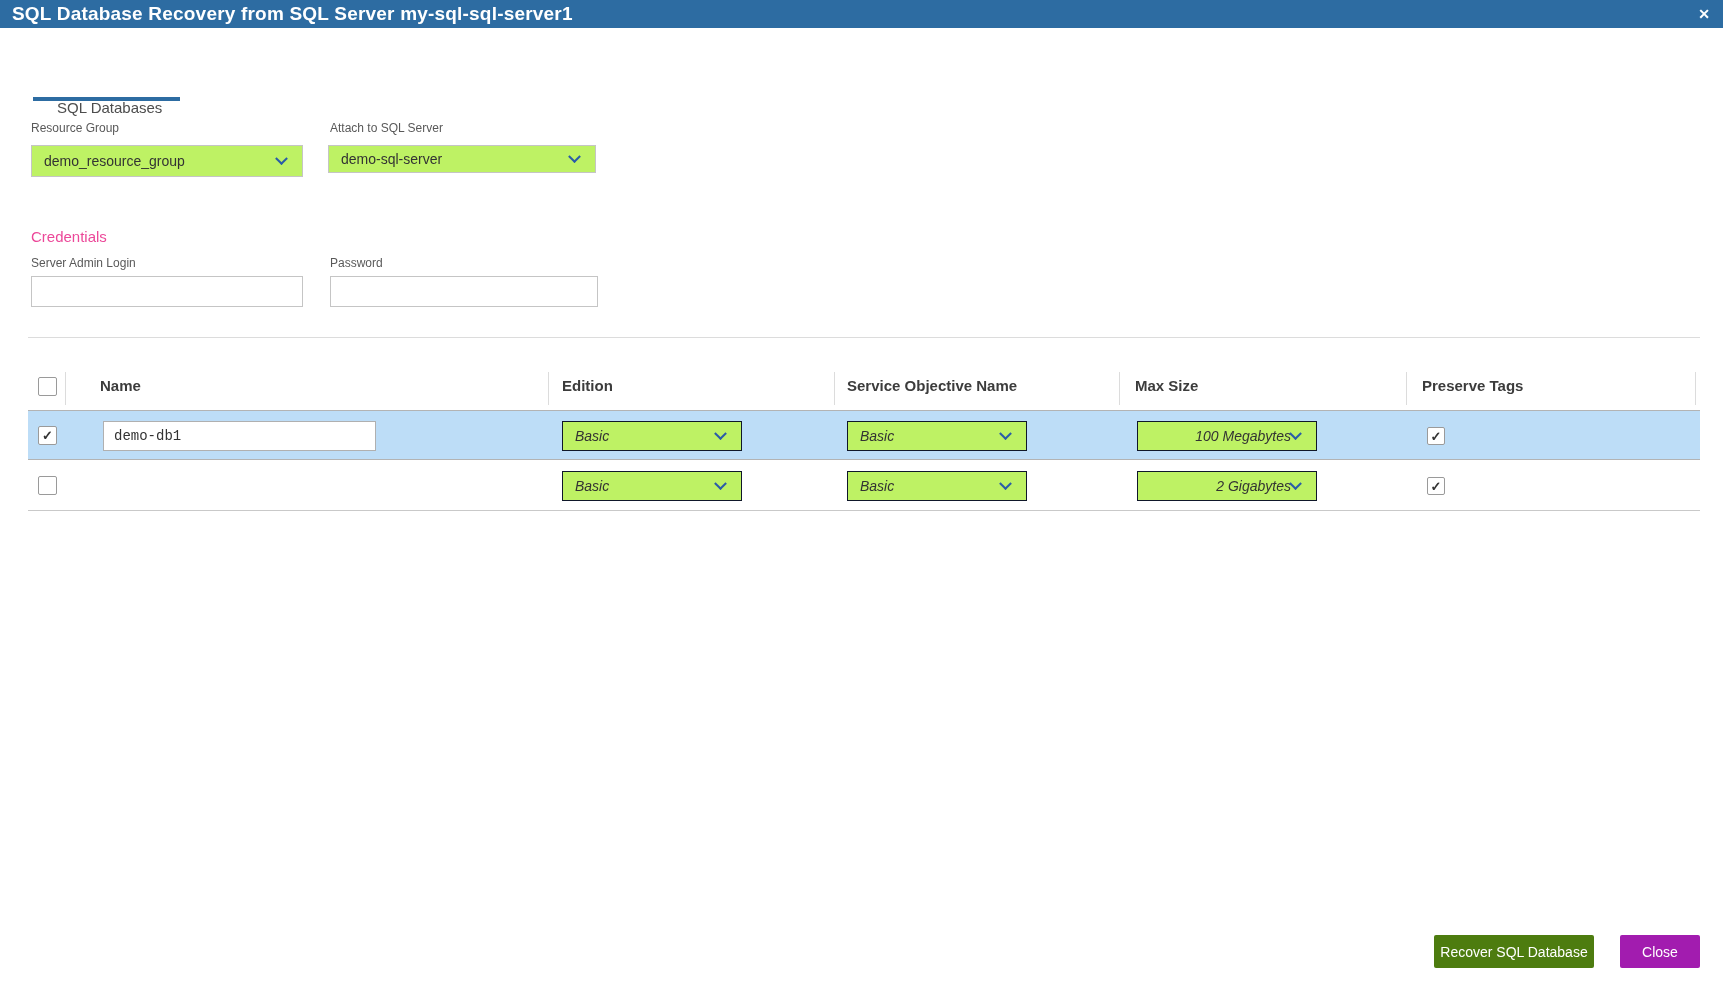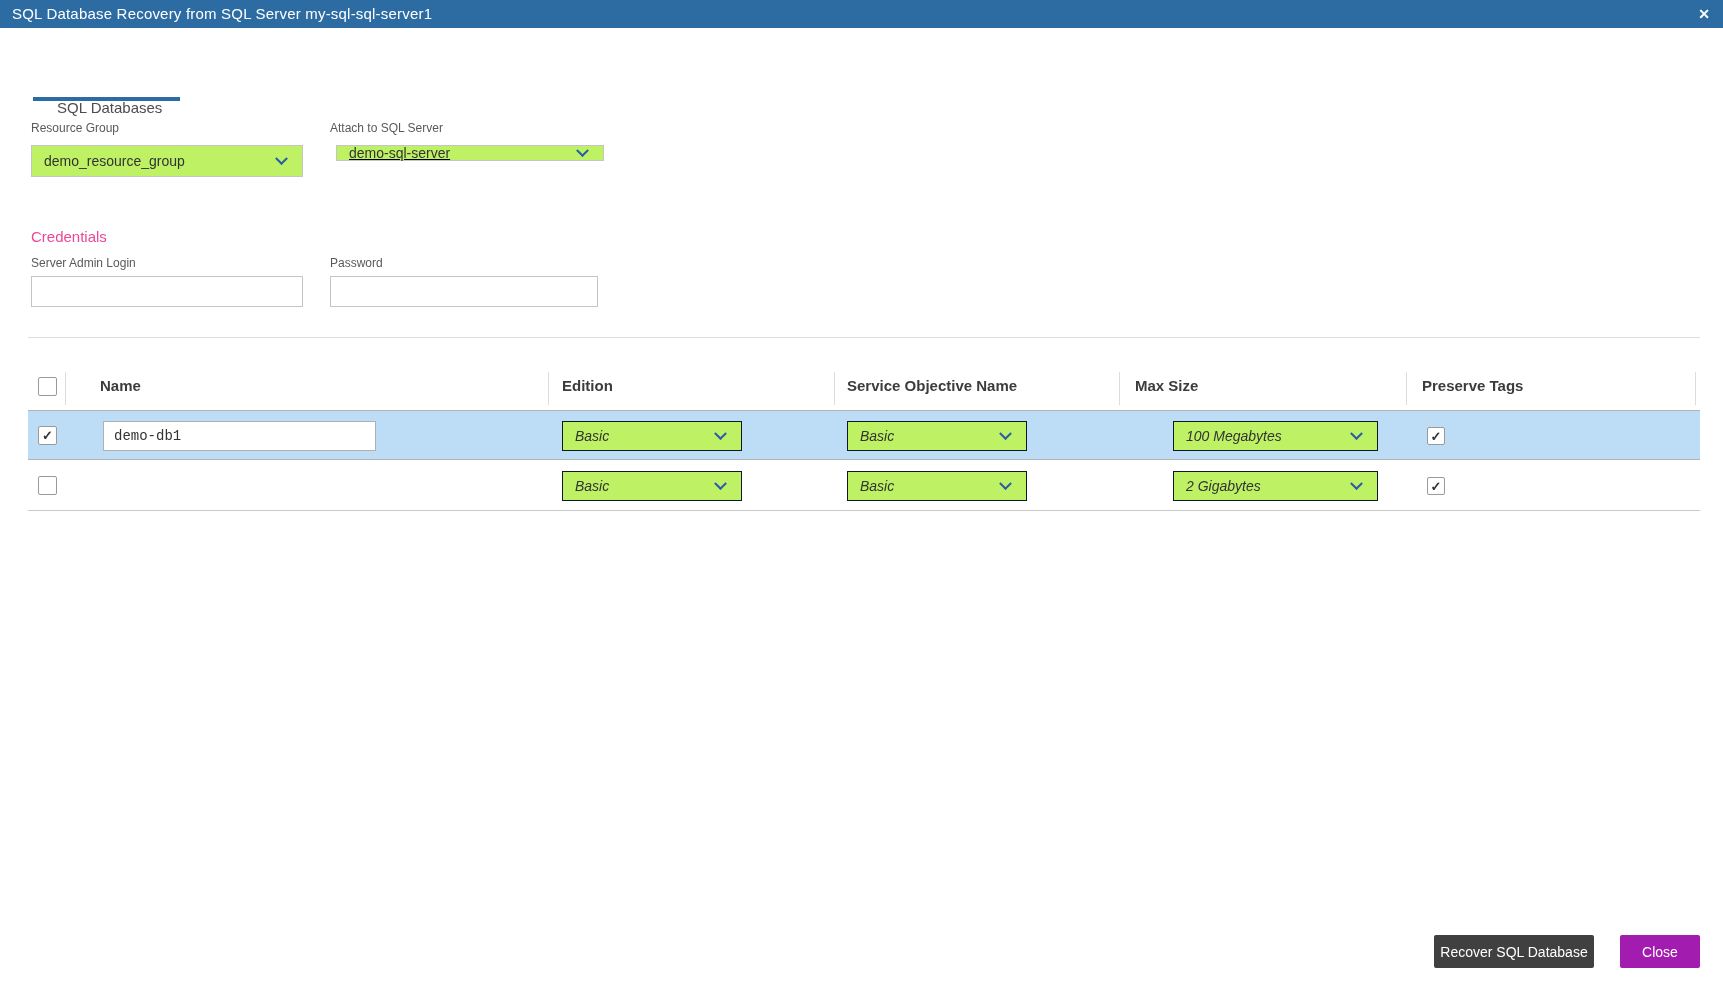--- a/index.html
+++ b/index.html
@@ -1,21 +1,21 @@
 <!DOCTYPE html>
 <html><head>
 <meta charset="utf-8">
 <style>
   * { margin:0; padding:0; box-sizing:border-box; }
   html,body { width:1723px; height:983px; background:#fff; overflow:hidden; }
   body { font-family:"Liberation Sans", sans-serif; position:relative; }
 
   
   .titlebar { position:absolute; left:0; top:0; width:1723px; height:28px; background:#2d6ca2; color:#fff; }
-  .titlebar-text { position:absolute; left:12px; top:0; line-height:28px; font-size:15px; font-weight:400; letter-spacing:.2px; }
+  .titlebar-text { position:absolute; left:12px; top:0; line-height:28px; font-size:19px; font-weight:700; letter-spacing:.2px; }
   .close-x { position:absolute; right:13px; top:0; line-height:28px; font-size:14px; font-weight:700; cursor:pointer; }
 
   
   .tab-label { position:absolute; left:57px; top:67px; font-size:15px; color:#4d4d4d; cursor:pointer;margin-top:32px; }
   .tab-underline { position:absolute; left:33px; top:97px; width:147px; height:4px; background:#2d6ca2; }
 
   
   .field-label { position:absolute; font-size:12px; color:#595959; }
   .heading { position:absolute; font-size:15px; font-weight:400; color:#ec4899; }
 
@@ -39,47 +39,47 @@
   
   .table-row { position:absolute; left:28px; width:1672px; height:50px; }
   .row-1 { top:410px; background:#bdddf7; border-top:1px solid #b3b3b3; border-bottom:1px solid #b3b3b3; }
   .row-2 { top:461px; background:#ffffff; border-bottom:1px solid #c9c9c9; }
 
   .table-row .checkbox { left:10px; top:15px; }
   .table-row .name-input { left:75px; top:10px; width:273px; height:30px; border:1px solid #b0b0b0; }
   .table-row .select { height:30px; top:10px; border:1px solid #0f172a;font-style:italic; }
   .table-row .edition-select { left:534px; width:180px; }
   .table-row .son-select { left:819px; width:180px; }
-  .table-row .maxsize-select { left:1145px; width:205px; }
+  .table-row .maxsize-select { left:1109px; width:180px;text-align:right; }
   .table-row .preserve-checkbox { left:1399px; top:16px; width:18px; height:18px; }
 
   
   .btn { position:absolute; top:935px; height:33px; border:none; border-radius:2px; color:#fff; font-family:"Liberation Sans",sans-serif; font-size:14px; cursor:pointer; }
-  .btn-primary { left:1434px; width:160px; background:#404040; }
+  .btn-primary { left:1434px; width:160px; background:#4d7c0f; }
   .btn-secondary { left:1620px; width:80px; background:#a21caf; }
 </style>
 </head>
 <body>
 
 <div class="titlebar">
   <span class="titlebar-text">SQL Database Recovery from SQL Server my-sql-sql-server1</span>
   <span class="close-x">✕</span>
 </div>
 
 <div class="tab-label">SQL Databases</div>
 <div class="tab-underline"></div>
 
 <div class="field-label" style="left:31px; top:121px;">Resource Group</div>
 <div class="select" style="left:31px; top:145px; width:272px; height:32px;">
   <span class="select-value">demo_resource_group</span>
   <span class="chevron"></span>
 </div>
 
 <div class="field-label" style="left:330px; top:121px;">Attach to SQL Server</div>
-<div class="select" style="left:336px; top:145px; width:268px; height:16px;text-decoration:underline;">
+<div class="select" style="left:328px; top:145px; width:268px; height:28px;">
   <span class="select-value">demo-sql-server</span>
   <span class="chevron"></span>
 </div>
 
 <div class="heading" style="left:31px; top:228px;">Credentials</div>
 
 <div class="field-label" style="left:31px; top:256px;">Server Admin Login</div>
 <input class="text-input" style="left: 31px; top: 276px; width: 272px; height: 31px;" type="text" value="">
 
 <div class="field-label" style="left:330px; top:256px;">Password</div>

